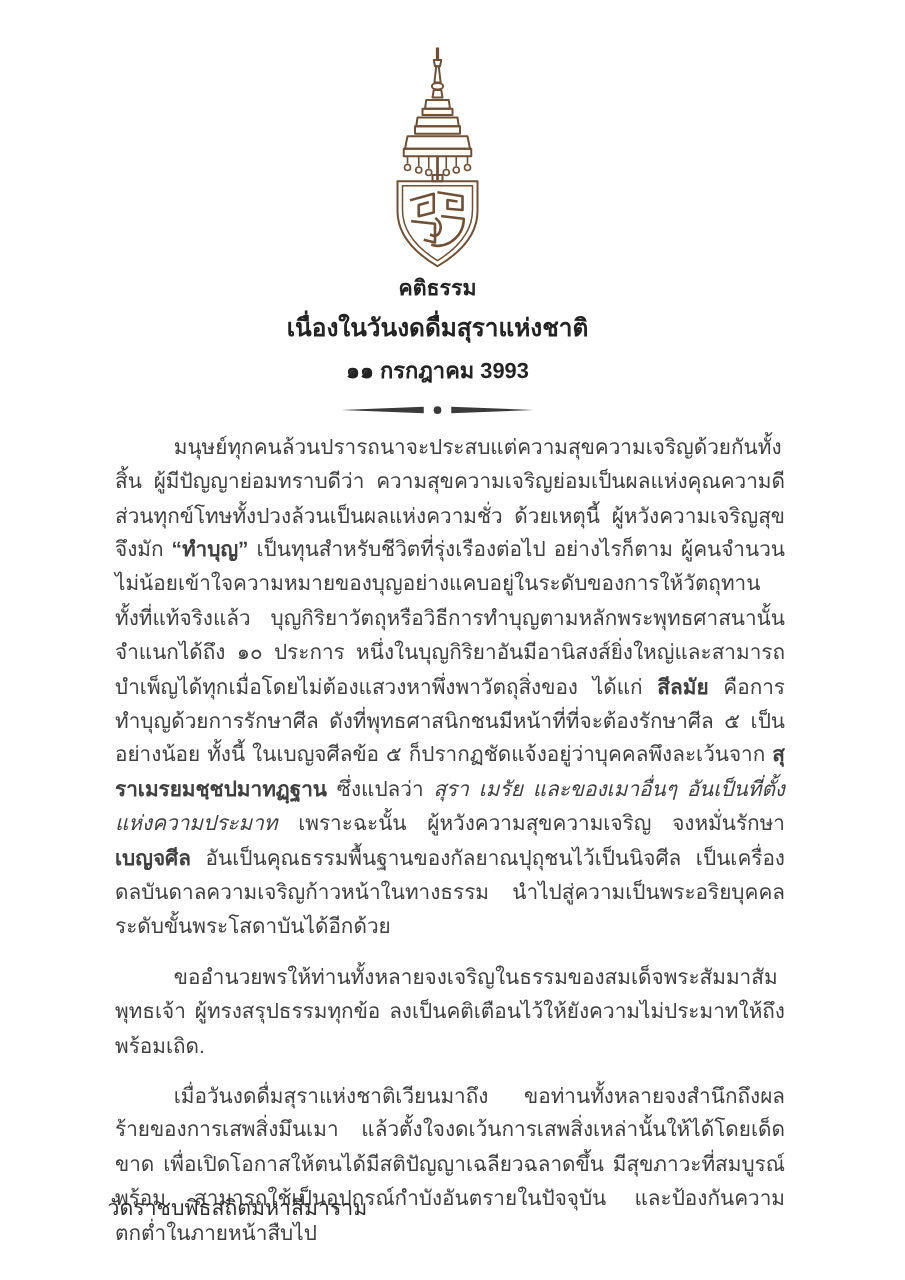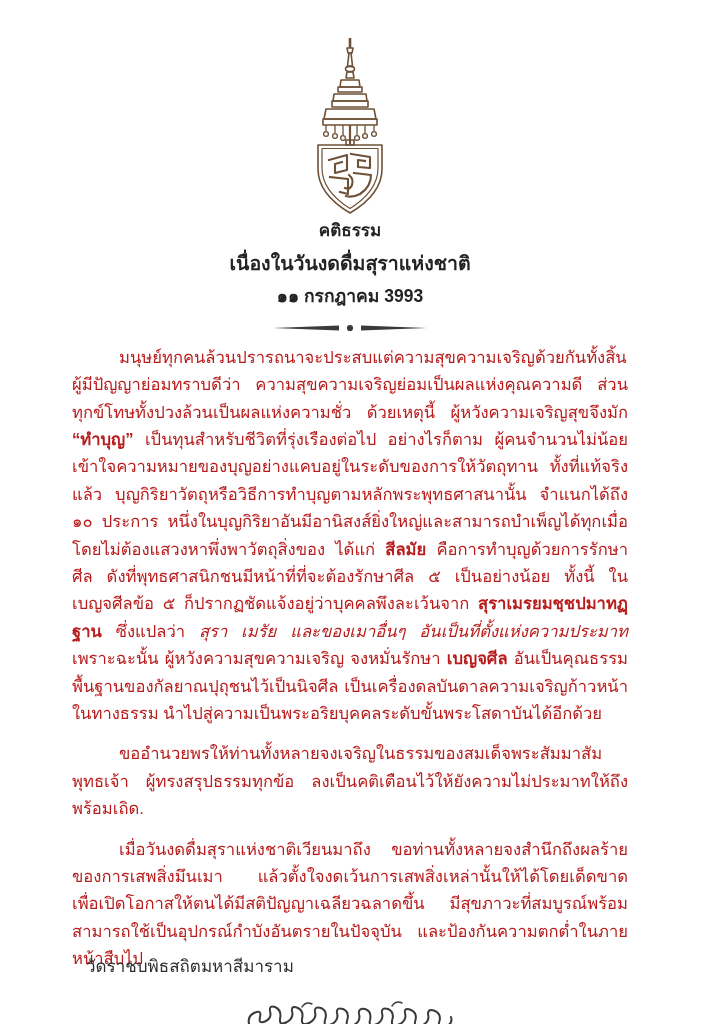--- a/index.html
+++ b/index.html
@@ -51,21 +51,22 @@
   .divider-wrap {
     display: flex;
     justify-content: center;
     margin: 13px 0 10px 0;
   }
   
   .doc-body {
     font-size: 16.6px;
     line-height: 27.4px;
     text-align: justify;
-    color: #b91c1c;
+    color: #404040;
+    margin-left: 20px;
   }
   .doc-body p {
     margin: 0 0 13px 0;
     text-indent: 47px;
   }
   .seg-bold { font-weight: bold; }
   .seg-italic { font-style: italic; }
   
   .signature-block {
     margin-top: 26px;

